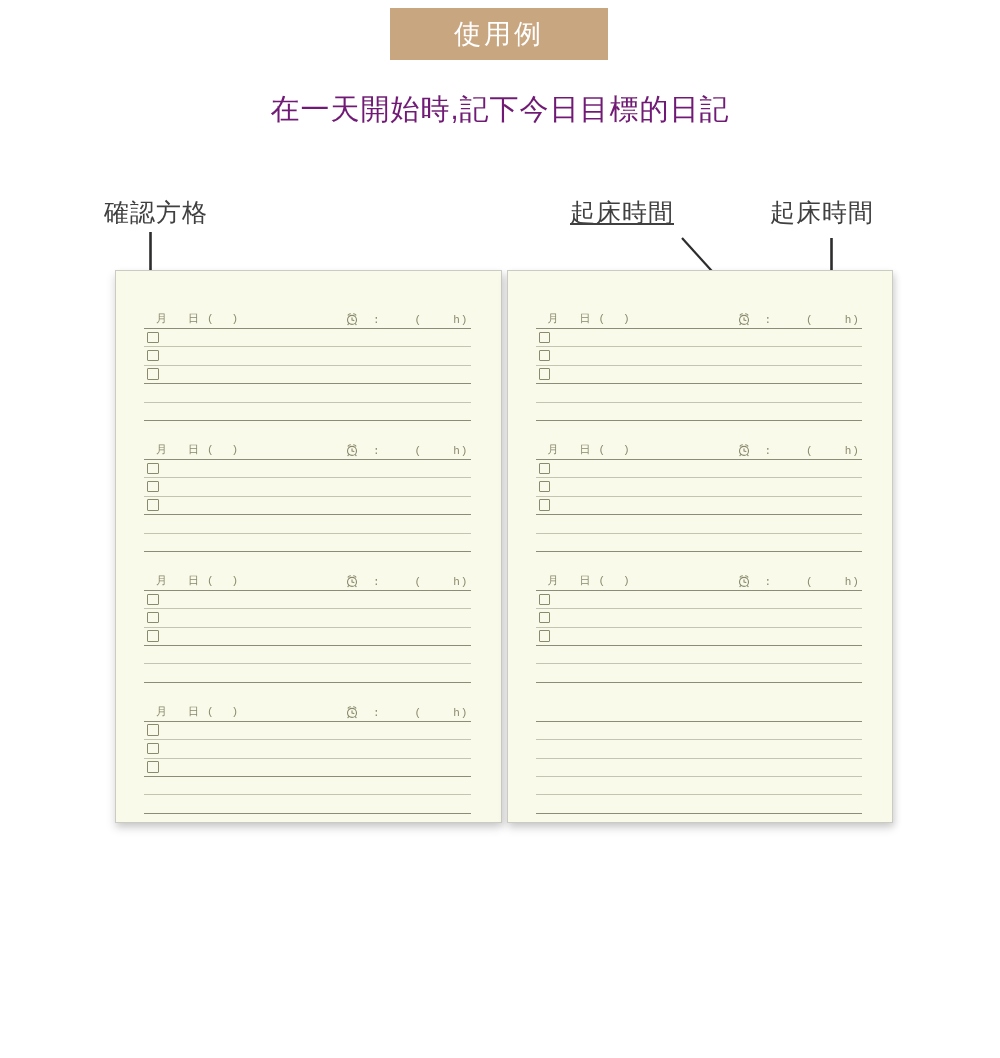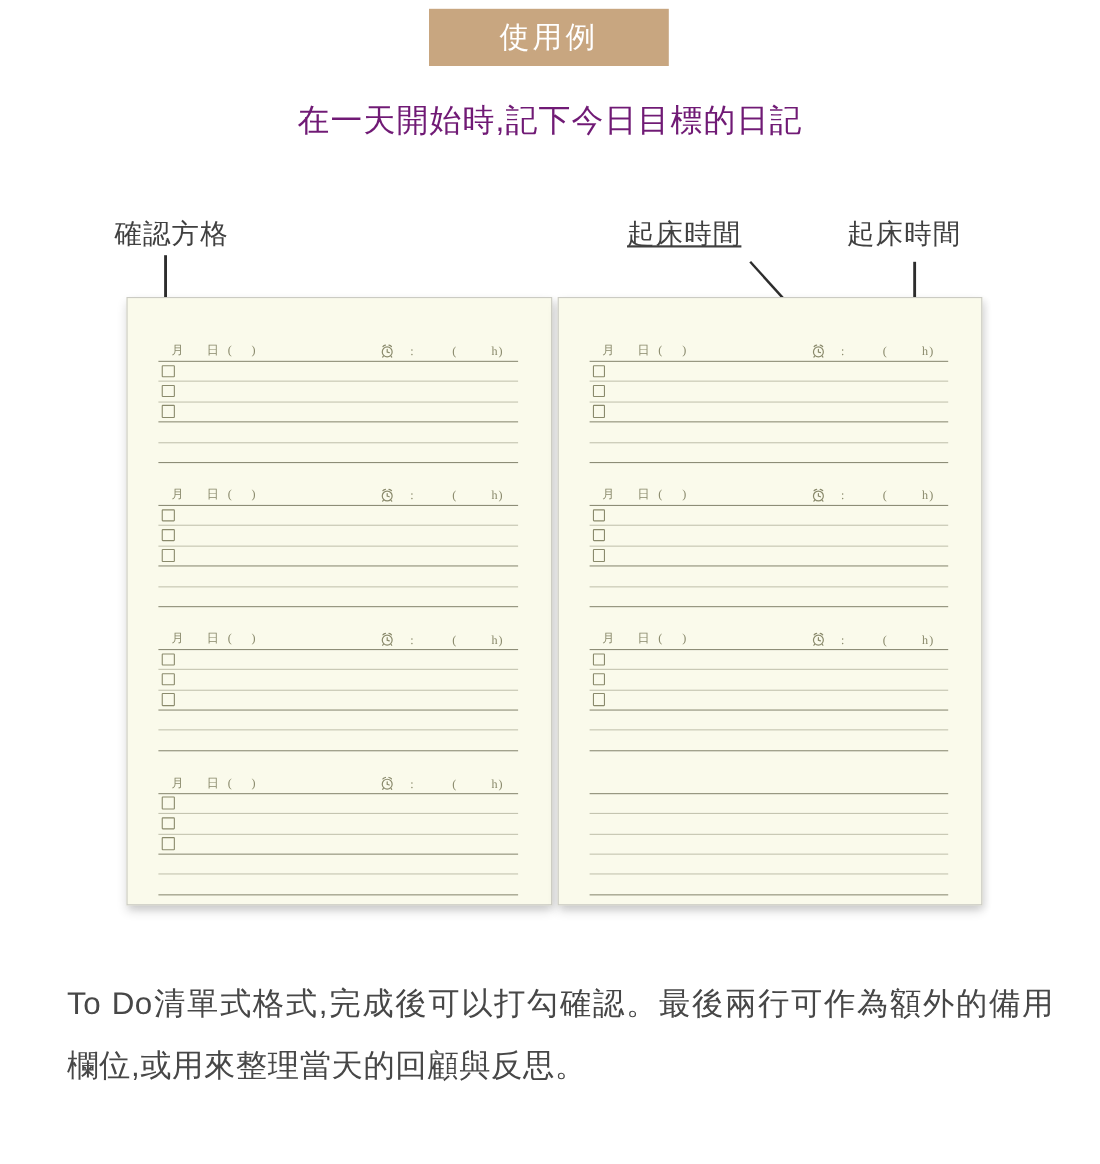--- a/index.html
+++ b/index.html
@@ -40,21 +40,21 @@
     box-shadow:0 5px 9px rgba(0,0,0,0.16), 3px 3px 6px rgba(0,0,0,0.07);
   }
   .pg-content{
     position:absolute;left:28px;right:30px;top:37px;
     color:var(--ink,#8a8a6c);
   }
   .block{margin-bottom:18px;}
   .bh{
     position:relative;height:20px;
     border-bottom:1.3px solid var(--ld,#8d8d77);
-    font-family:Liberation Serif, serif;font-size:11px;color:var(--ink,#8a8a6c);
+    font-family:Liberation Mono, monospace;font-size:11px;color:var(--ink,#8a8a6c);
   }
   .bh-left{position:absolute;left:0;bottom:3px;white-space:nowrap;}
   .bh-right{position:absolute;left:201px;bottom:2px;white-space:nowrap;display:flex;align-items:flex-end;}
   .tk{display:inline-block;line-height:12px;}
   .tk-month{margin-left:12px;}
   .tk-day{margin-left:21px;}
   .tk-wop{margin-left:8px;}
   .tk-wcl{margin-left:18px;}
   .tk-colon{margin-left:14px;}
   .tk-hop{margin-left:35px;}
@@ -316,15 +316,14 @@
             <div class="row"></div>
             <div class="row"></div>
             <div class="row"></div>
             <div class="row"></div>
             <div class="row dark"></div>
           </div>
         </div>
     </div>
   </div>
 
-  <p class="desc">To Do清單式格式,完成後可以打勾確認。最後兩行可作為額外的備用欄位,或用來整理當天的回顧與反思。</p>
 
 </div>
 
 </body></html>

